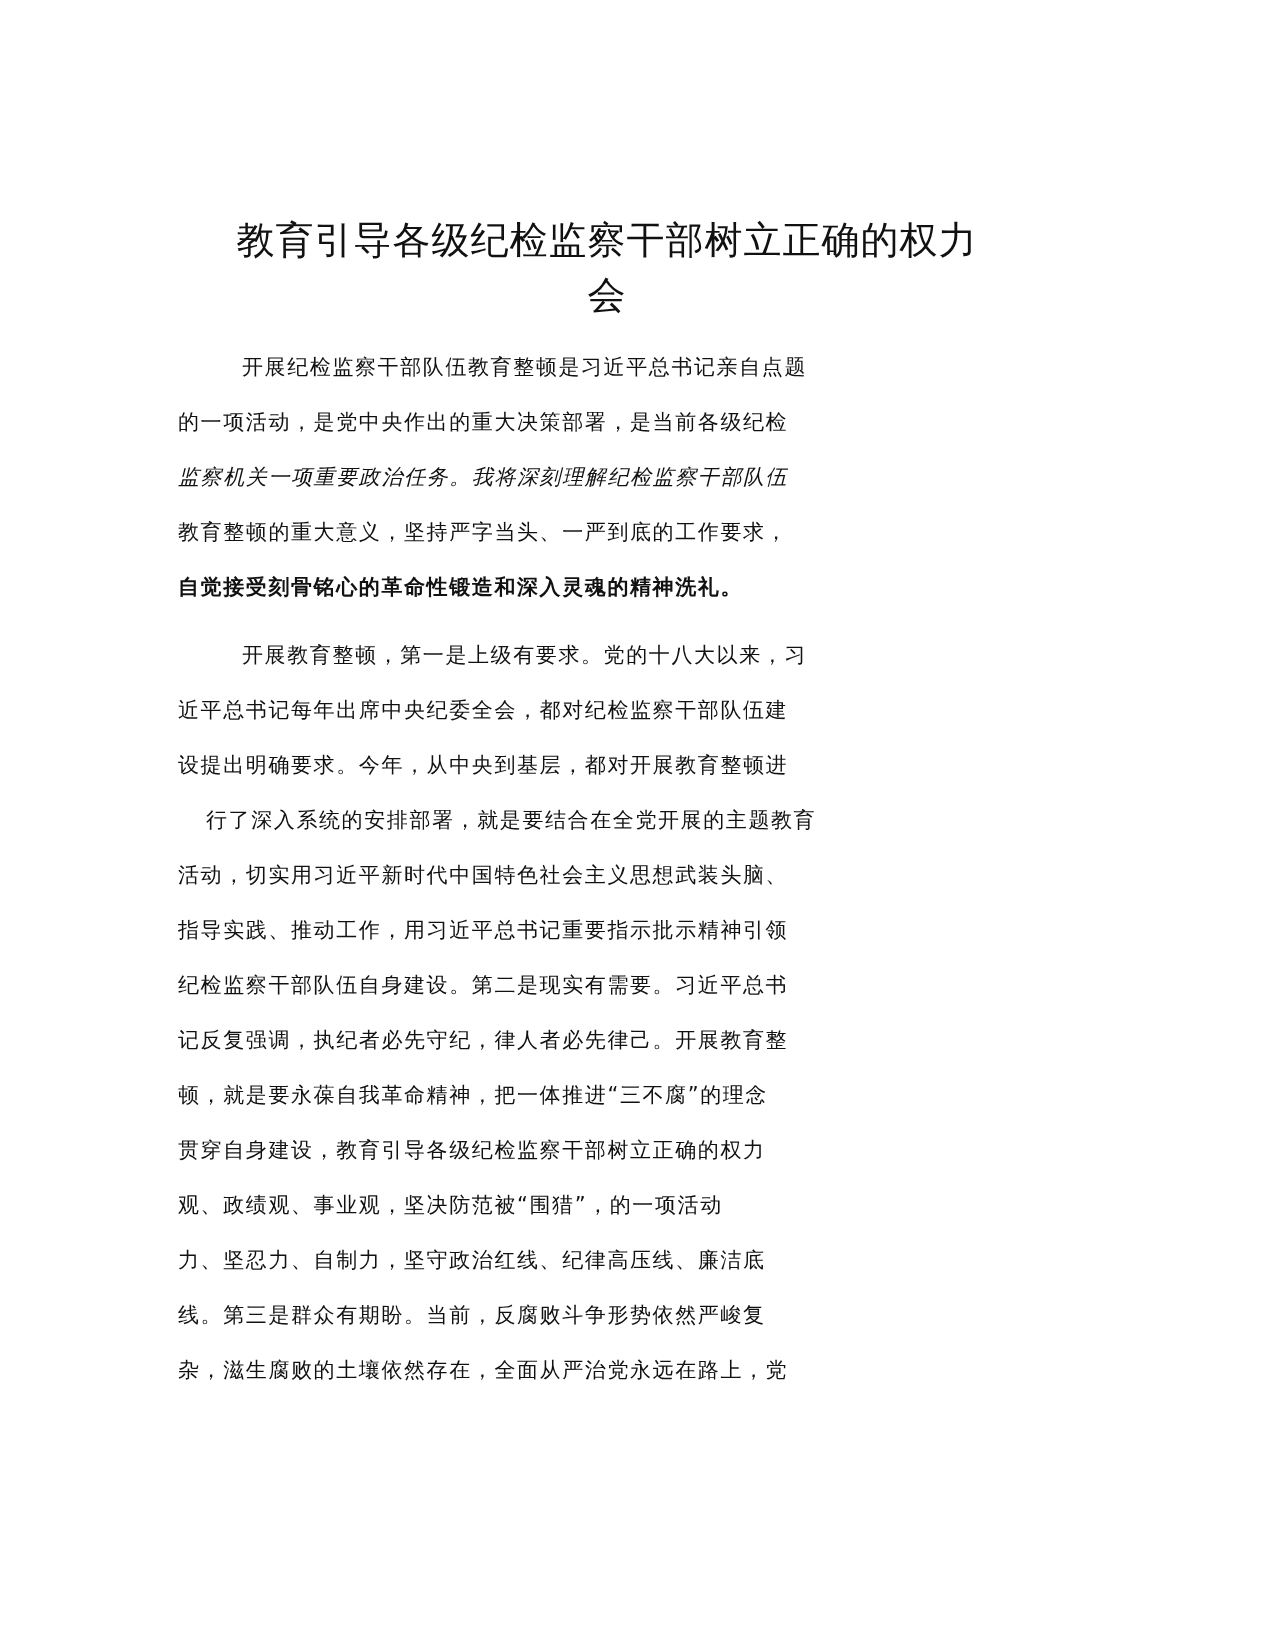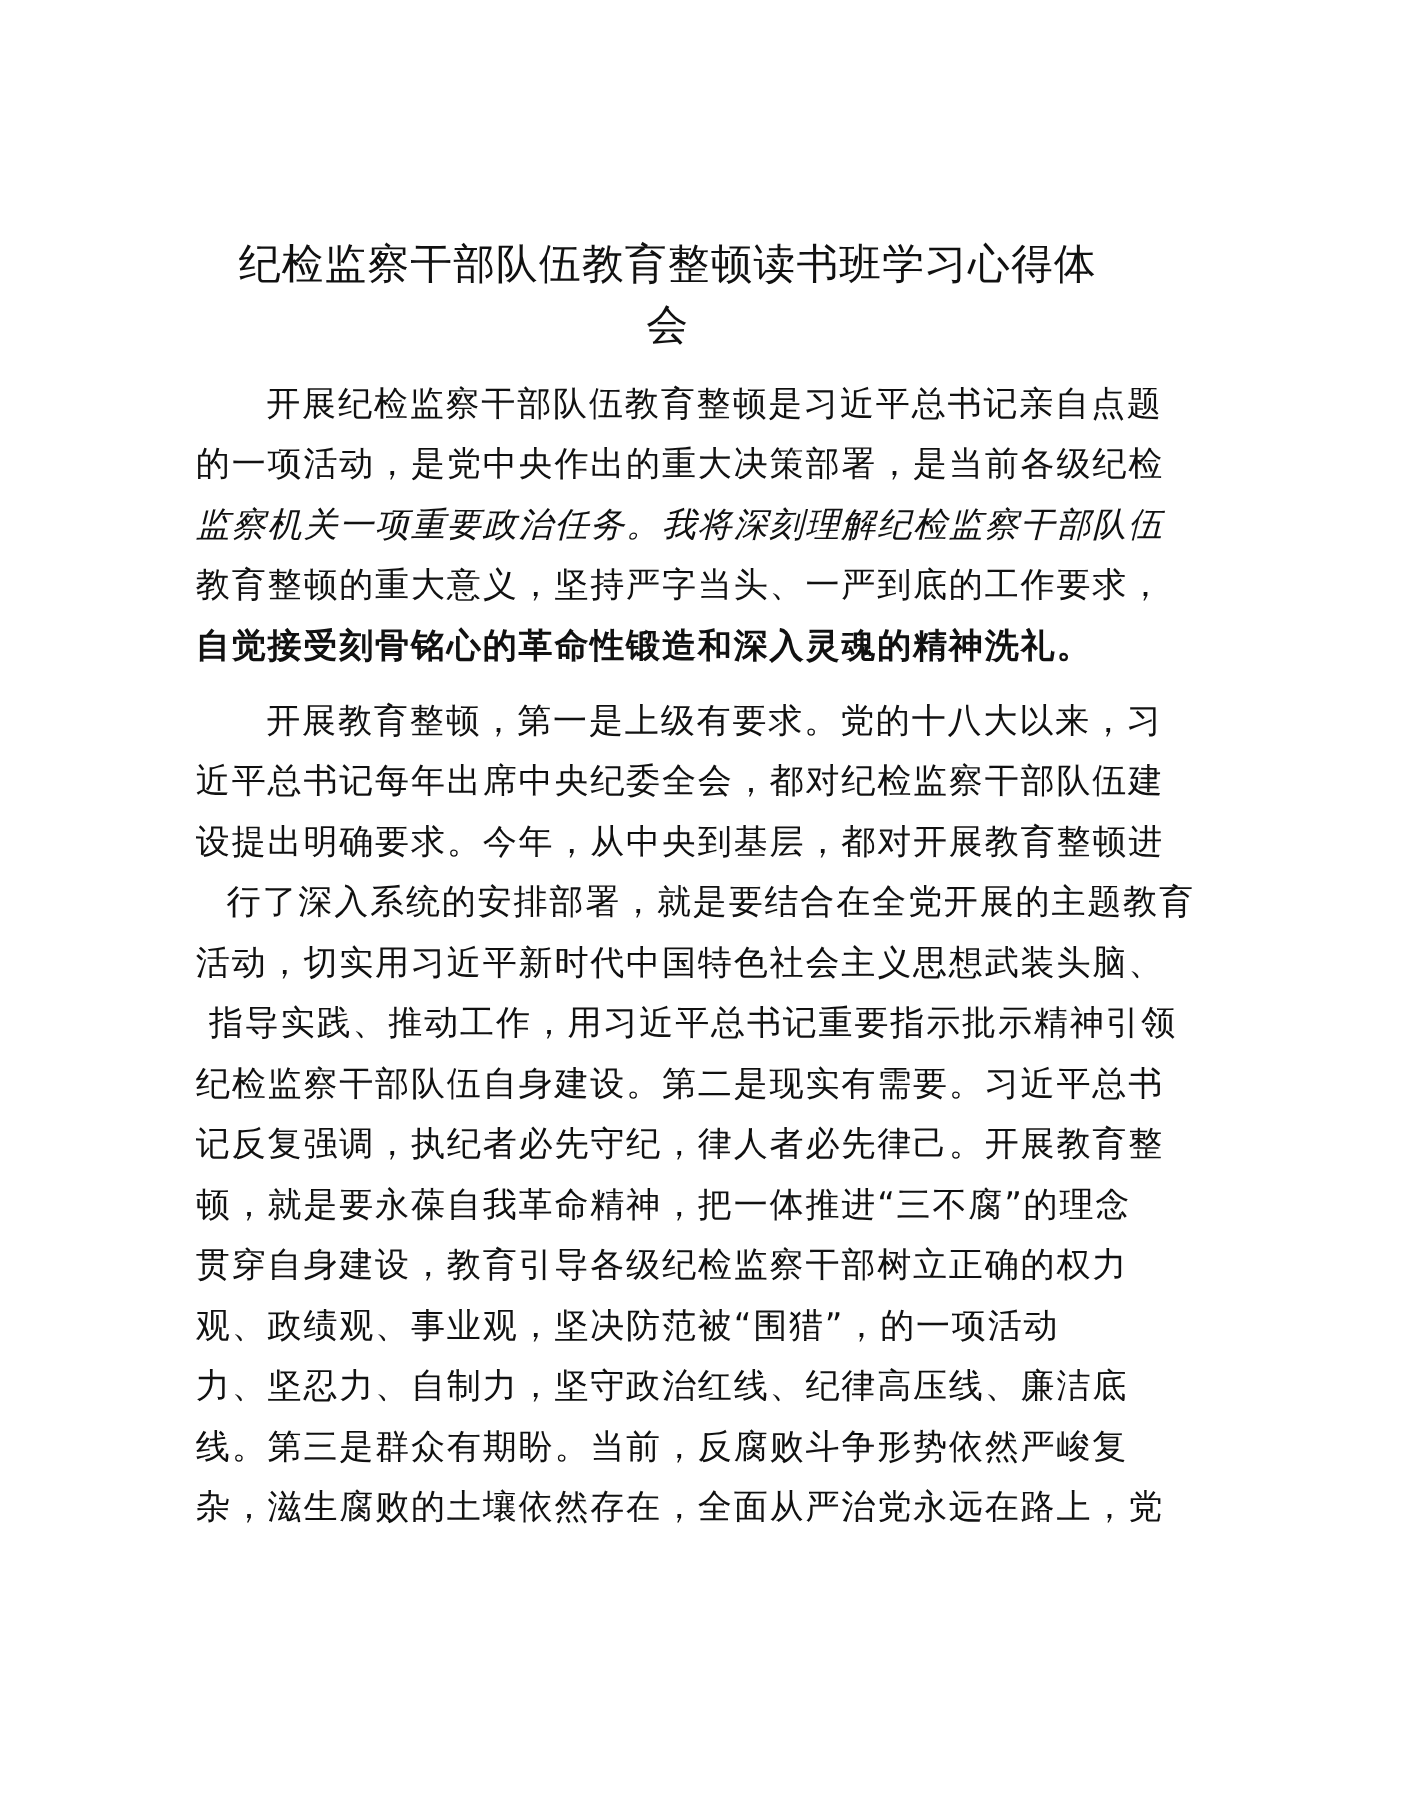--- a/index.html
+++ b/index.html
@@ -1,46 +1,46 @@
 <!DOCTYPE html>
 <html><head>
 <meta charset="utf-8">
 <style>
   html, body { margin: 0; padding: 0; background: #ffffff; }
   body { width: 1275px; height: 1650px; position: relative; overflow: hidden;
          font-family: "DejaVu Sans", "Liberation Sans", sans-serif; color: #111111; }
   .page { position: absolute; left: 178px; top: 0; width: 858px; }
   .title { position: absolute; left: 0; width: 858px; text-align: center;
            font-size: 38px; line-height: 55px; letter-spacing: 1px; }
-  .line { position: absolute; left: 0; width: 858px; font-size: 31px; line-height: 55px;
+  .line { position: absolute; left: 0; width: 858px; font-size: 21px; line-height: 55px;
           white-space: nowrap; letter-spacing: 1.6px; }
   .indent { padding-left: 64px; }
 </style>
 </head>
 <body>
 
 <div class="page">
-  <div class="title" style="top:213px;">纪检监察干部队伍教育整顿读书班学习心得体</div>
+  <div class="title" style="top:213px;">教育引导各级纪检监察干部树立正确的权力</div>
   <div class="title" style="top:268px;">会</div>
 
   <div>
     <div class="line indent" style="top:340px;">开展纪检监察干部队伍教育整顿是习近平总书记亲自点题</div>
     <div class="line" style="top:395px;">的一项活动，是党中央作出的重大决策部署，是当前各级纪检</div>
     <div class="line" style="top:450px;font-style:italic;">监察机关一项重要政治任务。我将深刻理解纪检监察干部队伍</div>
     <div class="line" style="top:505px;">教育整顿的重大意义，坚持严字当头、一严到底的工作要求，</div>
     <div class="line" style="top:560px;font-weight:bold;">自觉接受刻骨铭心的革命性锻造和深入灵魂的精神洗礼。</div>
   </div>
 
   <div>
     <div class="line indent" style="top:628px;">开展教育整顿，第一是上级有要求。党的十八大以来，习</div>
     <div class="line" style="top:683px;">近平总书记每年出席中央纪委全会，都对纪检监察干部队伍建</div>
     <div class="line" style="top:738px;">设提出明确要求。今年，从中央到基层，都对开展教育整顿进</div>
     <div class="line" style="top:793px;margin-left:28px;">行了深入系统的安排部署，就是要结合在全党开展的主题教育</div>
     <div class="line" style="top:848px;">活动，切实用习近平新时代中国特色社会主义思想武装头脑、</div>
-    <div class="line" style="top:903px;margin-left:12px;">指导实践、推动工作，用习近平总书记重要指示批示精神引领</div>
+    <div class="line" style="top:903px;">指导实践、推动工作，用习近平总书记重要指示批示精神引领</div>
     <div class="line" style="top:958px;">纪检监察干部队伍自身建设。第二是现实有需要。习近平总书</div>
     <div class="line" style="top:1013px;">记反复强调，执纪者必先守纪，律人者必先律己。开展教育整</div>
     <div class="line" style="top:1068px;">顿，就是要永葆自我革命精神，把一体推进“三不腐”的理念</div>
     <div class="line" style="top:1123px;">贯穿自身建设，教育引导各级纪检监察干部树立正确的权力</div>
     <div class="line" style="top:1178px;">观、政绩观、事业观，坚决防范被“围猎”，的一项活动</div>
     <div class="line" style="top:1233px;">力、坚忍力、自制力，坚守政治红线、纪律高压线、廉洁底</div>
     <div class="line" style="top:1288px;">线。第三是群众有期盼。当前，反腐败斗争形势依然严峻复</div>
     <div class="line" style="top:1343px;">杂，滋生腐败的土壤依然存在，全面从严治党永远在路上，党</div>
   </div>
 </div>

